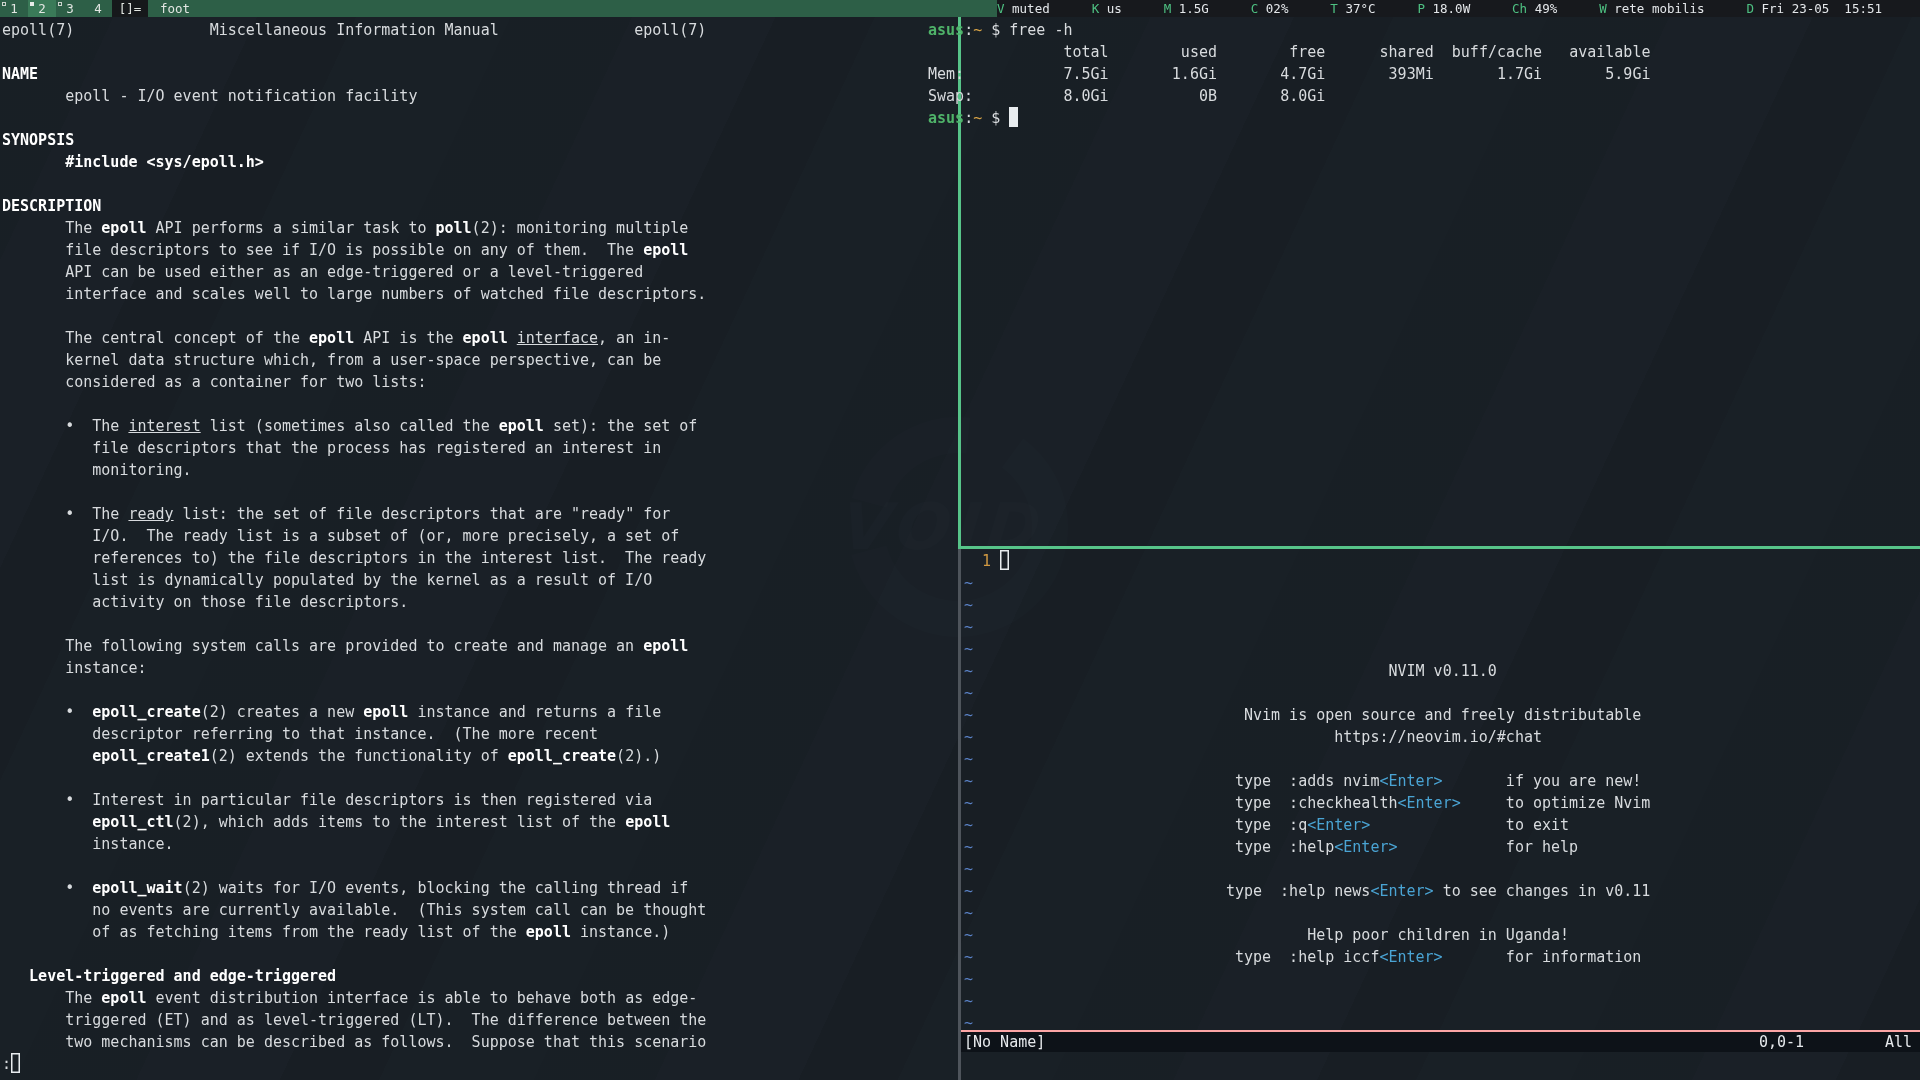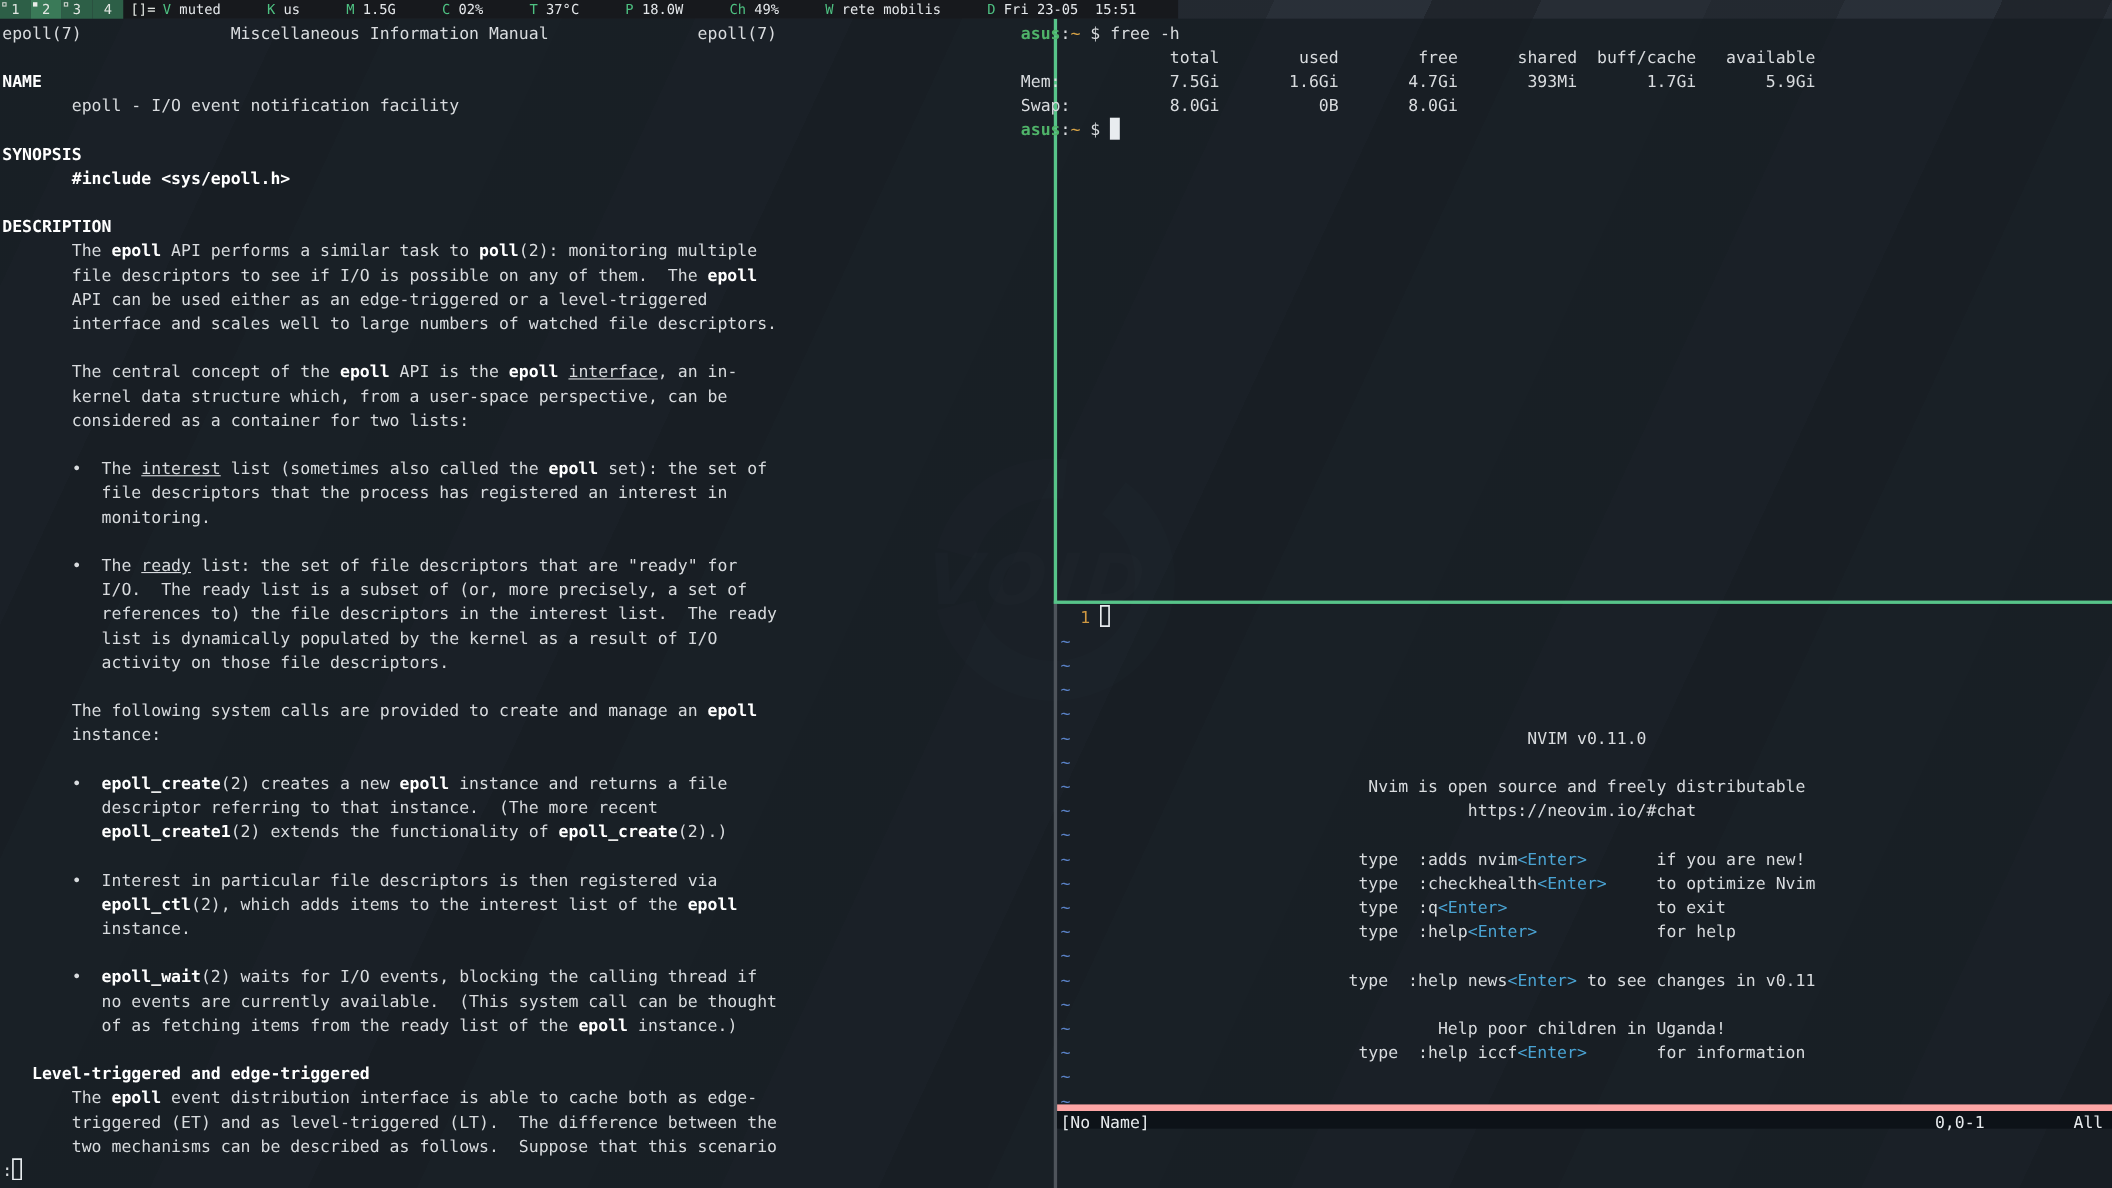--- a/index.html
+++ b/index.html
@@ -56,22 +56,22 @@
   .s-y  { color:#d8a346; }
   .s-e  { color:#4aa4d4; }
   .s-t  { color:#5a82c7; }
   .s-ln { color:#cf9842; }
   .s-bc { display:inline-block; width:9px; height:20px; vertical-align:text-bottom;
           background:#e8ecef; }
   .s-hc { display:inline-block; width:9px; height:20px; vertical-align:text-bottom;
           box-shadow:inset 0 0 0 1.5px #e8ecef; }
 
   
-  #statusline { position:absolute; left:961px; top:1004px; width:959px; height:22px;
-                background:#0d1218; border-top:6px solid #fca5a5;
+  #statusline { position:absolute; left:961px; top:1030px; width:959px; height:22px;
+                background:#0d1218; border-top:2px solid #fca5a5;
                 font:15px/20px "DejaVu Sans Mono", monospace; color:#e6e9ec; }
   #statusline span { position:absolute; top:0; }
   #sl-name { left:3px; }
   #sl-pos  { left:798px; }
   #sl-scroll { left:924px; }
 </style>
 </head>
 <body>
 
 <div id="wallpaper">
@@ -92,20 +92,21 @@
 <div class="vborder-gray"></div>
 
 <div id="bar">
   <div id="tags" style="display: flex;">
       <div class="tag"><div class="tag-ind hollow"></div>1</div>
       <div class="tag sel"><div class="tag-ind filled"></div>2</div>
       <div class="tag"><div class="tag-ind hollow"></div>3</div>
       <div class="tag">4</div>
     </div>
   <div id="layout-cell">[]=</div>
+  <div id="title-cell">foot</div>
   <div id="status-cell"><span><span class="mod-key">V</span><span class="mod-val"> muted</span></span><span><span class="mod-key">K</span><span class="mod-val"> us</span></span><span><span class="mod-key">M</span><span class="mod-val"> 1.5G</span></span><span><span class="mod-key">C</span><span class="mod-val"> 02%</span></span><span><span class="mod-key">T</span><span class="mod-val"> 37°C</span></span><span><span class="mod-key">P</span><span class="mod-val"> 18.0W</span></span><span><span class="mod-key">Ch</span><span class="mod-val"> 49%</span></span><span><span class="mod-key">W</span><span class="mod-val"> rete mobilis</span></span><span><span class="mod-key">D</span><span class="mod-val"> Fri 23-05  15:51</span></span></div>
 </div>
 
 <pre class="term" id="man-text"><span>epoll(7)               Miscellaneous Information Manual               epoll(7)</span>
 <span></span>
 <span class="s-b">NAME</span>
 <span>       epoll - I/O event notification facility</span>
 <span></span>
 <span class="s-b">SYNOPSIS</span>
 <span>       </span><span class="s-b">#include &lt;sys/epoll.h&gt;</span>
@@ -139,21 +140,21 @@
 <span></span>
 <span>       •  Interest in particular file descriptors is then registered via</span>
 <span>          </span><span class="s-b">epoll_ctl</span><span>(2), which adds items to the interest list of the </span><span class="s-b">epoll</span>
 <span>          instance.</span>
 <span></span>
 <span>       •  </span><span class="s-b">epoll_wait</span><span>(2) waits for I/O events, blocking the calling thread if</span>
 <span>          no events are currently available.  (This system call can be thought</span>
 <span>          of as fetching items from the ready list of the </span><span class="s-b">epoll</span><span> instance.)</span>
 <span></span>
 <span>   </span><span class="s-b">Level-triggered and edge-triggered</span>
-<span>       The </span><span class="s-b">epoll</span><span> event distribution interface is able to cache both as edge-</span>
+<span>       The </span><span class="s-b">epoll</span><span> event distribution interface is able to behave both as edge-</span>
 <span>       triggered (ET) and as level-triggered (LT).  The difference between the</span>
 <span>       two mechanisms can be described as follows.  Suppose that this scenario</span>
 <span>:</span><span class="s-hc"> </span>
 </pre>
 
 <pre class="term" id="top-text"><span class="s-g">asus</span><span>:</span><span class="s-y">~</span><span> $ free -h</span>
 <span>               total        used        free      shared  buff/cache   available</span>
 <span>Mem:           7.5Gi       1.6Gi       4.7Gi       393Mi       1.7Gi       5.9Gi</span>
 <span>Swap:          8.0Gi          0B       8.0Gi</span>
 <span class="s-g">asus</span><span>:</span><span class="s-y">~</span><span> $ </span><span class="s-bc"> </span>

